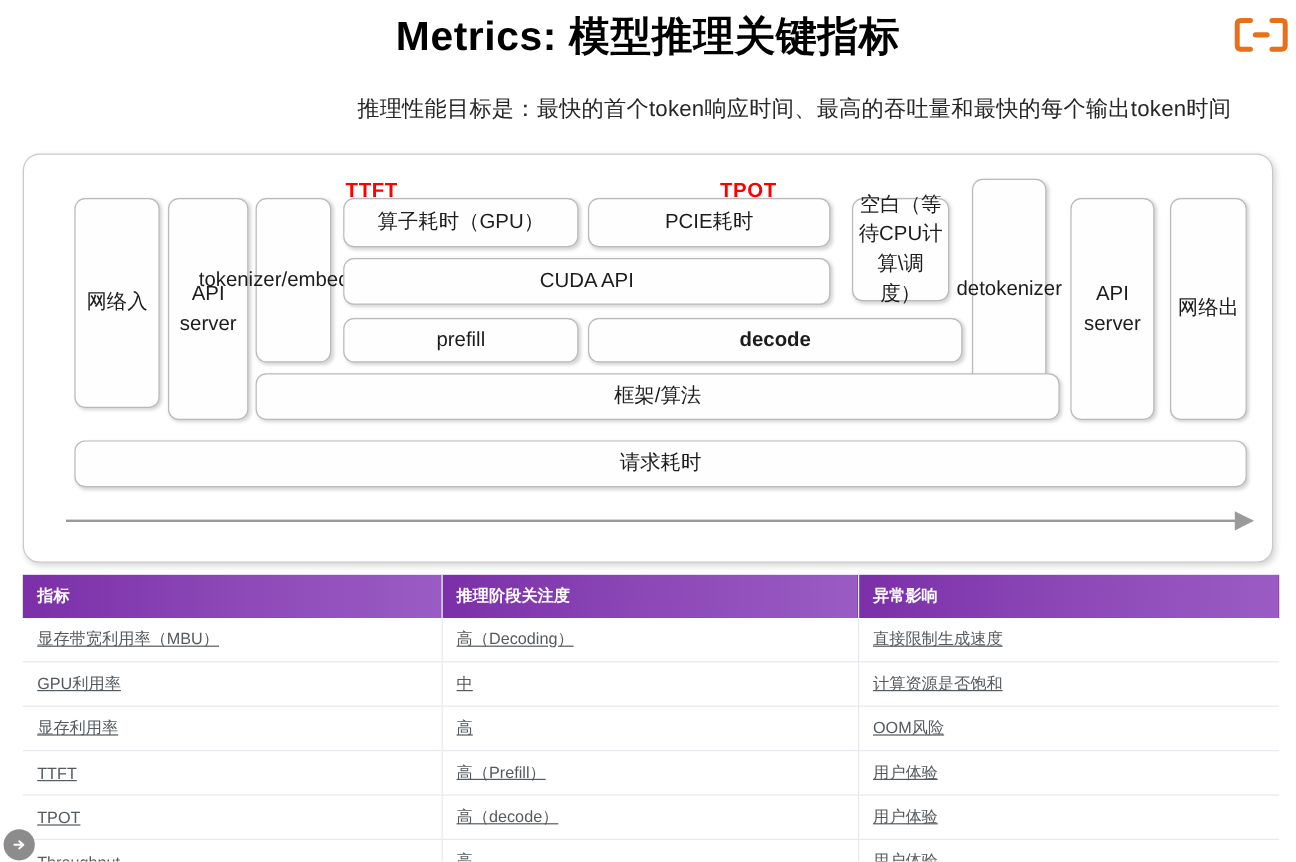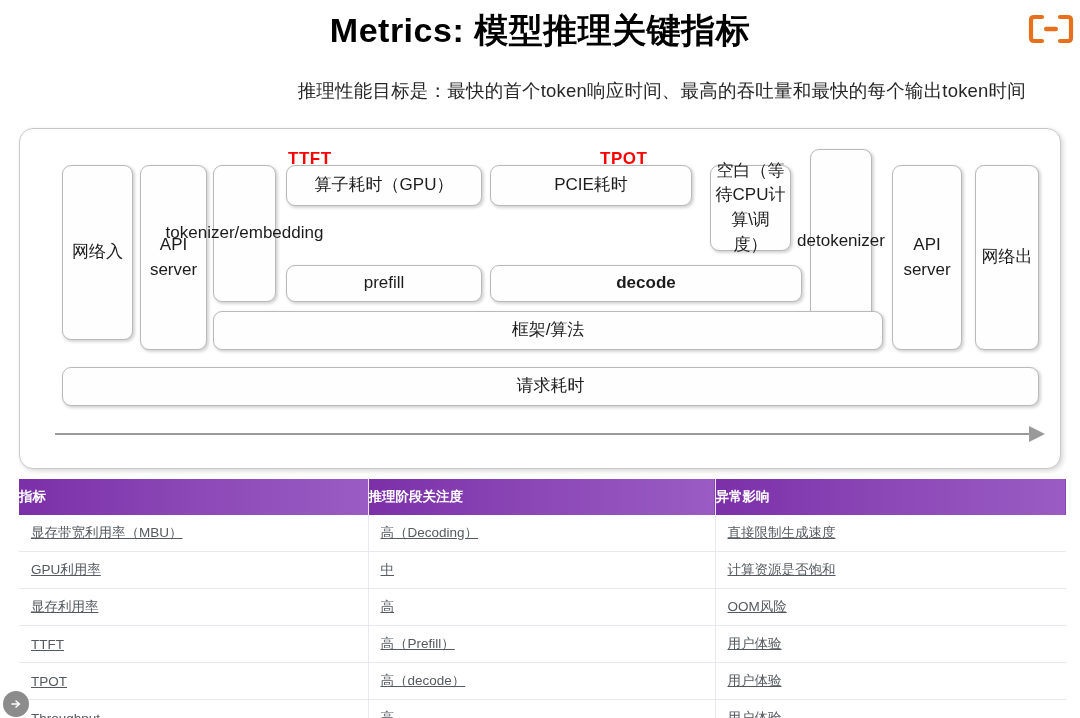--- a/index.html
+++ b/index.html
@@ -117,21 +117,21 @@
     width: 1047px;
     border-collapse: collapse;
     table-layout: fixed;
     font-size: 13.5px;
   }
   .metrics-table th {
     background: linear-gradient(90deg, #7b2fa8 0%, #8a46b5 45%, #9a5cc4 100%);
     color: #ffffff;
     font-weight: 700;
     text-align: left;
-    padding: 9px 0;
+    padding: 9px 12px;
     height: 14px;
     font-size: 13.5px;
     border-right: 1px solid #e7e7ee;
   }
   .metrics-table th:last-child { border-right: none; }
   .metrics-table td {
     padding: 9px 12px;
     color: #555a5e;
     border-bottom: 1px solid #e8e8ee;
     border-right: 1px solid #e8e8ee;
@@ -186,20 +186,21 @@
   <div class="box" style="left:42px; top:36px; width:71px; height:175px;">网络入</div>
 
   <div class="box" style="left:120px; top:36px; width:67px; height:185px;">API server</div>
 
   <div class="box" style="left:193px; top:36px; width:63px; height:137px;">tokenizer/embedding</div>
 
   <div class="box" style="left:266px; top:36px; width:196px; height:41px;">算子耗时（GPU）</div>
 
   <div class="box" style="left:470px; top:36px; width:202px; height:41px;">PCIE耗时</div>
 
+  <div class="box" style="left:266px; top:86px; width:406px; height:39px;">CUDA API</div>
 
   <div class="box" style="left:266px; top:136px; width:196px; height:37px;">prefill</div>
 
   <div class="box" style="left:470px; top:136px; width:312px; height:37px;font-weight:bold;">decode</div>
 
   <div class="box" style="left:690px; top:36px; width:81px; height:86px;">空白（等待CPU计算\调度）</div>
 
   <div class="box" style="left:790px; top:20px; width:62px; height:185px;">detokenizer</div>
 
   <div class="box" style="left:872px; top:36px; width:70px; height:185px;">API server</div>

